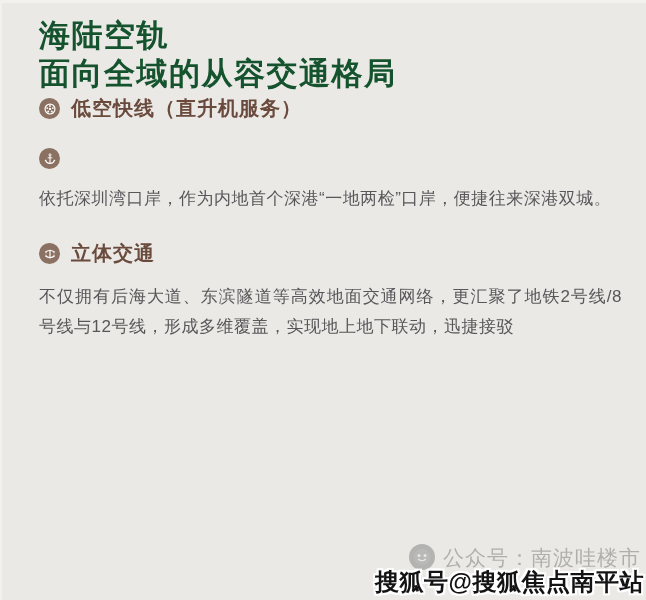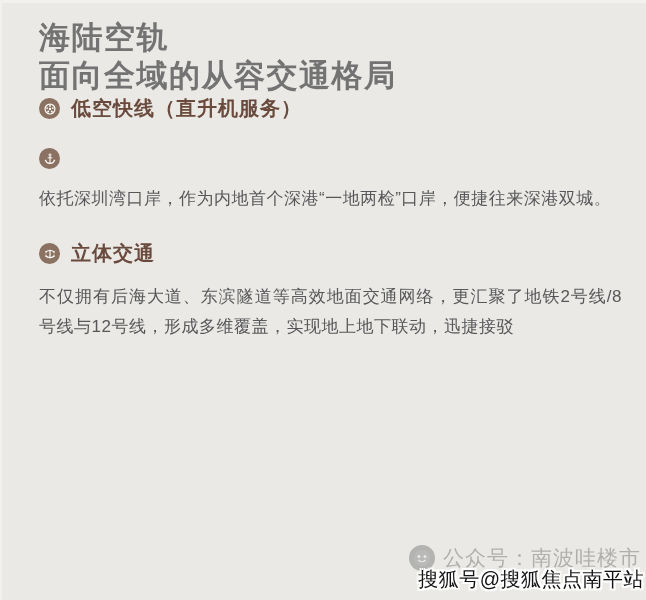--- a/index.html
+++ b/index.html
@@ -8,25 +8,25 @@
     width:646px; height:600px;
     background:#eae9e5;
     box-sizing:border-box;
     padding:12px 24px 0 37px;
     overflow:hidden;
     font-family:"Liberation Sans", sans-serif;
     border-top:3px solid #f2f1ee;
     border-left:2px solid #f2f1ee;
   }
   .page-title {
-    font-family:Liberation Serif, serif;
+    font-family:Liberation Mono, monospace;
     font-weight:600;
     font-size:31px;
     line-height:38px;
-    color:#737373;
+    color:#14532d;
     letter-spacing:1.5px;
     margin-top:4px;
   }
   .section { margin-bottom:26px; }
   .section.first { margin-top:46px; }
   .section-head { display:flex; align-items:center; gap:11px; }
   .icon-circle {
     flex:0 0 auto;
     width:21px; height:21px;
     border-radius:50%;
@@ -45,21 +45,21 @@
     margin-top:15px;
     font-size:17px;
     line-height:30px;
     letter-spacing:0.5px;
     color:#57575a;
     text-align:justify;
   }
   .wm-wechat {
     position:absolute;
     top:541px; right:5px;
-    display:flex; align-items:center; gap:8px;
+    display:flex; align-items:flex-start; gap:8px;
     opacity:0.5;
     z-index:2;
     pointer-events:none;
   }
   .wm-wechat .wm-face {
     width:26px; height:26px; border-radius:50%;
     background:#7e7e7e;
     display:flex; align-items:center; justify-content:center;
   }
   .wm-wechat .wm-face svg { width:18px; height:18px; }
@@ -67,22 +67,22 @@
     font-size:21px;
     letter-spacing:1px;
     color:#767676;
     font-weight:500;
     white-space:nowrap;
   }
   .wm-sohu {
     position:absolute;
     top:563px; right:2px;
     z-index:3;
-    font-size:20px;
-    font-weight:normal;
+    font-size:24px;
+    font-weight:bold;
     letter-spacing:0.5px;
     color:#131313;
     white-space:nowrap;
     text-shadow:
       -2px -2px 0 #fff, 2px -2px 0 #fff, -2px 2px 0 #fff, 2px 2px 0 #fff,
       -2px 0 0 #fff, 2px 0 0 #fff, 0 -2px 0 #fff, 0 2px 0 #fff;
     pointer-events:none;
   }
 </style>
 </head>

